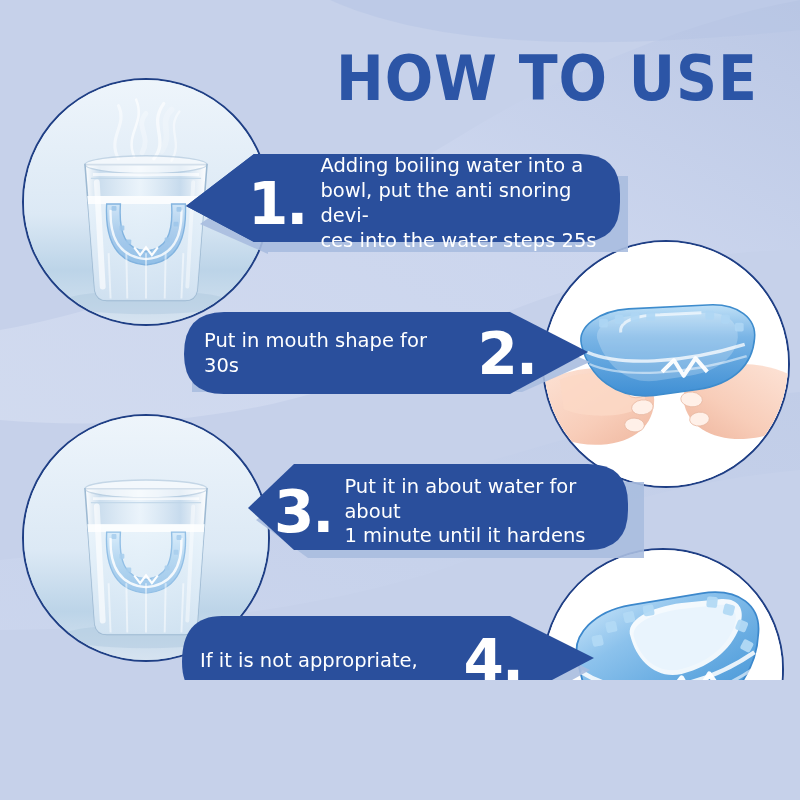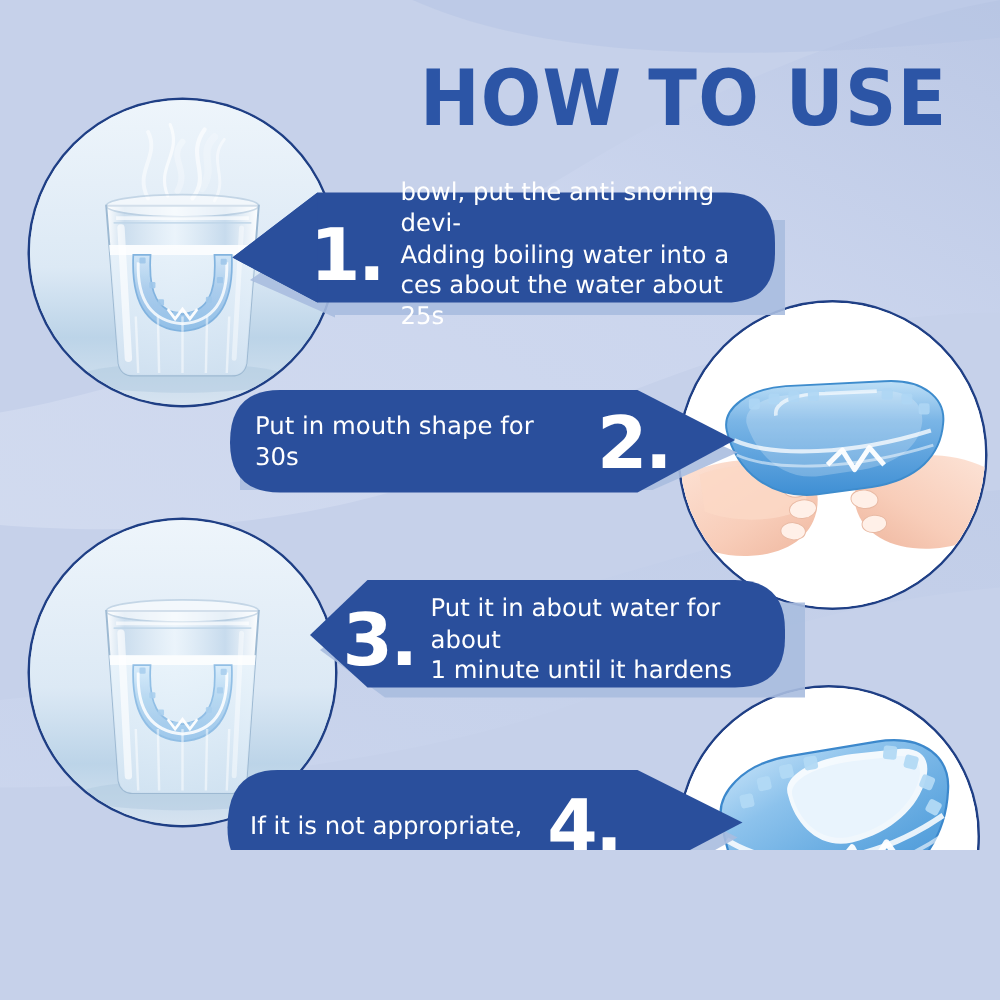--- a/index.html
+++ b/index.html
@@ -344,23 +344,23 @@
 
   <div class="banner-wrap" style="left:176px;top:146px;width:452px;height:116px;">
     <svg class="banner-svg" width="452" height="116" viewBox="0 0 452 116">
       <path d="M86,22 L452,22 L452,98 L86,98 L86,100 L18,70 Z" fill="#a9bcdf" opacity="0.9" transform="translate(6,8)"></path>
       <path d="M78,8 C78,8 120,8 120,8 L404,8 Q444,8 444,48 L444,56 Q444,96 404,96 L120,96 L78,96 L10,60 Z" fill="#2a4f9c"></path>
       <path d="M78,8 L10,60 L78,96 Z" fill="#2a4f9c"></path>
     </svg>
     <div class="banner-content" style="padding-left:72px;padding-right:26px;gap:14px;">
       <div class="num">1.</div>
       <div class="btxt">
+        <div>Adding boiling water into a</div>
         <div>bowl, put the anti snoring devi-</div>
-        <div>Adding boiling water into a</div>
-        <div>ces about the water about 25s</div>
+        <div>ces into the water steps 25s</div>
       </div>
     </div>
   </div>
 
   <div class="banner-wrap" style="left:178px;top:306px;width:420px;height:96px;">
     <svg class="banner-svg" width="420" height="96" viewBox="0 0 420 96">
       <path d="M8,18 L338,18 L406,48 L338,78 L8,78 Z" fill="#a9bcdf" opacity="0.9" transform="translate(6,8)"></path>
       <path d="M46,6 L332,6 L332,6 L410,46 L332,88 L46,88 Q6,88 6,48 Q6,6 46,6 Z" fill="#2a4f9c"></path>
     </svg>
     <div class="banner-content" style="padding-left:26px;padding-right:18px;gap:28px;justify-content:space-between;">
@@ -383,21 +383,21 @@
         <div>1 minute until it hardens</div>
       </div>
     </div>
   </div>
 
   <div class="banner-wrap" style="left:170px;top:606px;width:430px;height:110px;">
     <svg class="banner-svg" width="430" height="110" viewBox="0 0 430 110">
       <path d="M14,20 L346,20 L414,54 L346,92 L14,92 Z" fill="#a9bcdf" opacity="0.9" transform="translate(6,10)"></path>
       <path d="M52,10 L340,10 L424,52 L340,96 L52,96 Q12,96 12,56 Q12,10 52,10 Z" fill="#2a4f9c"></path>
     </svg>
-    <div class="banner-content" style="padding-left:30px;padding-right:26px;gap:20px;justify-content:flex-start;">
+    <div class="banner-content" style="padding-left:30px;padding-right:26px;gap:20px;justify-content:space-between;">
       <div class="btxt" style="text-align:right;">
         <div>If it is not appropriate,</div>
       </div>
       <div class="num" style="margin-right:52px;">4.</div>
     </div>
   </div>
 
 </div>
 
 </body></html>

